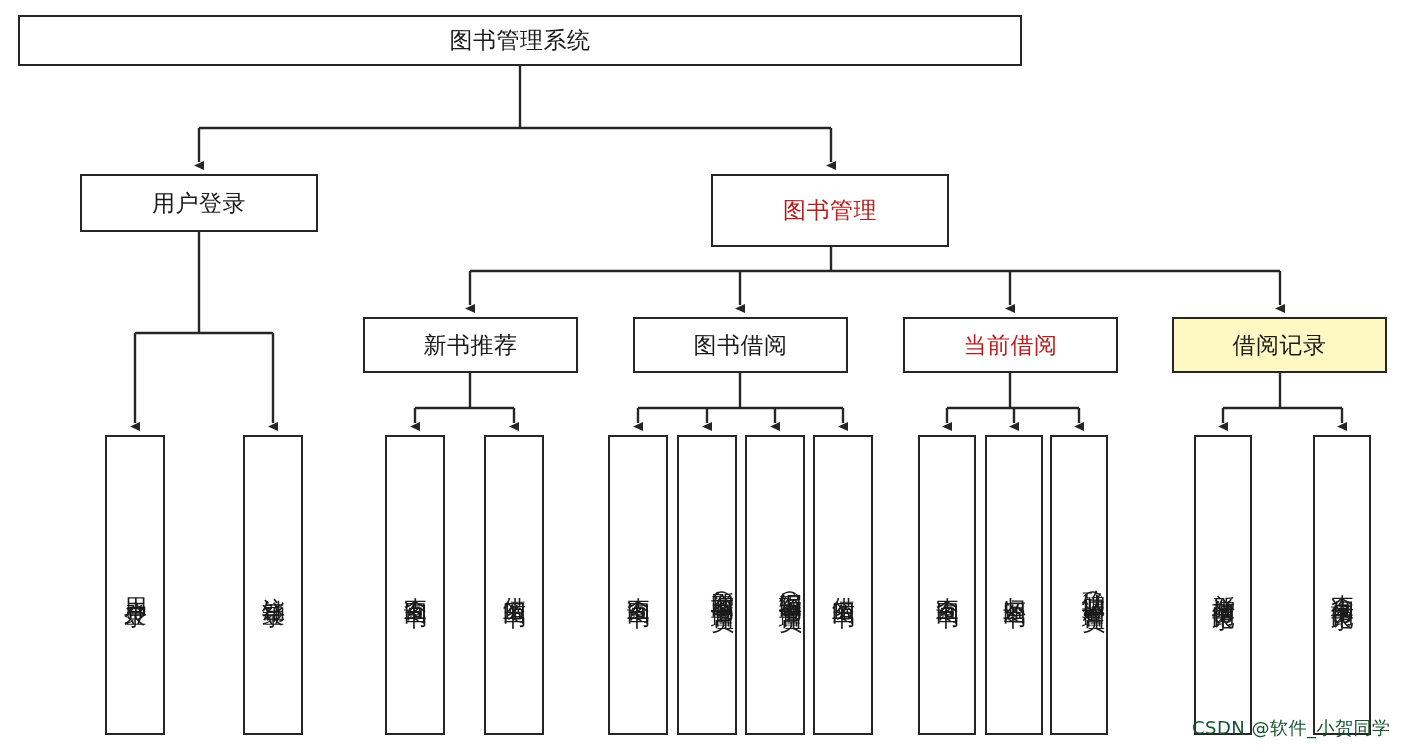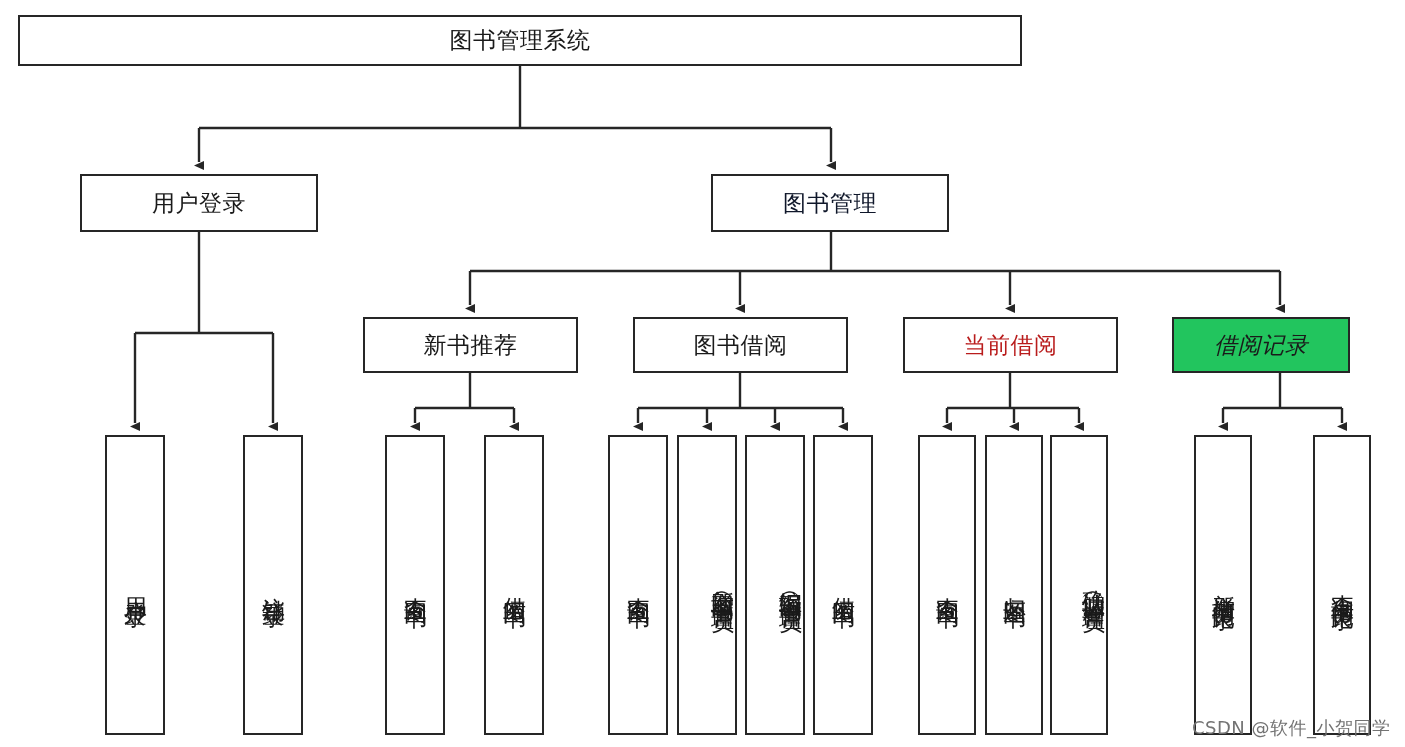--- a/index.html
+++ b/index.html
@@ -120,34 +120,34 @@
     </g>
   </svg>
 
   <div class="node horiz" id="node-root" style="left: 18px; top: 15px; width: 1004px; height: 51px; border-color: rgb(38, 38, 38); background: rgb(255, 255, 255); color: rgb(26, 26, 26);">
     <span class="lbl">图书管理系统</span>
   </div>
 
   <div class="node horiz" id="node-l2-0" style="left: 80px; top: 174px; width: 238px; height: 58px; border-color: rgb(38, 38, 38); background: rgb(255, 255, 255); color: rgb(26, 26, 26);">
     <span class="lbl">用户登录</span>
   </div>
-  <div class="node horiz" id="node-l2-1" style="left: 711px; top: 174px; width: 238px; height: 58px; border-color: rgb(38, 38, 38); background: rgb(255, 255, 255); color: #0f172a;">
+  <div class="node horiz" id="node-l2-1" style="left: 711px; top: 174px; width: 238px; height: 73px; border-color: rgb(38, 38, 38); background: rgb(255, 255, 255); color: #b91c1c;">
     <span class="lbl">图书管理</span>
   </div>
 
   <div class="node horiz" id="node-l3-0" style="left: 363px; top: 317px; width: 215px; height: 56px; border-color: rgb(38, 38, 38); background: rgb(255, 255, 255); color: rgb(26, 26, 26); text-align: center;">
     <span class="lbl">新书推荐</span>
   </div>
   <div class="node horiz" id="node-l3-1" style="left: 633px; top: 317px; width: 215px; height: 56px; border-color: rgb(38, 38, 38); background: rgb(255, 255, 255); color: rgb(26, 26, 26); align-items: center;">
     <span class="lbl">图书借阅</span>
   </div>
   <div class="node horiz" id="node-l3-2" style="left: 903px; top: 317px; width: 215px; height: 56px; border-color: rgb(38, 38, 38); background: rgb(255, 255, 255); color: #b91c1c;">
     <span class="lbl">当前借阅</span>
   </div>
-  <div class="node horiz" id="node-l3-3" style="left: 1172px; top: 317px; width: 178px; height: 56px; border-color: rgb(38, 38, 38); background: #22c55e; color: rgb(26, 26, 26); font-style: italic;">
+  <div class="node horiz" id="node-l3-3" style="left: 1172px; top: 317px; width: 215px; height: 56px; border-color: rgb(38, 38, 38); background: #fef9c3; color: rgb(26, 26, 26);">
     <span class="lbl">借阅记录</span>
   </div>
 
   <div class="node vert" id="node-leaf-0" style="left: 105px; top: 435px; width: 60px; height: 300px; border-color: rgb(38, 38, 38); background: rgb(255, 255, 255); color: rgb(26, 26, 26);">
     <span class="lbl">用户登录</span>
   </div>
   <div class="node vert" id="node-leaf-1" style="left: 243px; top: 435px; width: 60px; height: 300px; border-color: rgb(38, 38, 38); background: rgb(255, 255, 255); color: rgb(26, 26, 26);">
     <span class="lbl">注销登录</span>
   </div>
   <div class="node vert" id="node-leaf-2" style="left: 385px; top: 435px; width: 60px; height: 300px; border-color: rgb(38, 38, 38); background: rgb(255, 255, 255); color: rgb(26, 26, 26);">
@@ -177,15 +177,15 @@
   <div class="node vert toptext" id="node-leaf-10" style="left: 1050px; top: 435px; width: 58px; height: 300px; border-color: rgb(38, 38, 38); background: rgb(255, 255, 255); color: rgb(26, 26, 26);">
     <span class="lbl">确认归还（管理员）</span>
   </div>
   <div class="node vert" id="node-leaf-11" style="left: 1194px; top: 435px; width: 58px; height: 300px; border-color: rgb(38, 38, 38); background: rgb(255, 255, 255); color: rgb(26, 26, 26);">
     <span class="lbl">新增借阅记录</span>
   </div>
   <div class="node vert" id="node-leaf-12" style="left: 1313px; top: 435px; width: 58px; height: 300px; border-color: rgb(38, 38, 38); background: rgb(255, 255, 255); color: rgb(26, 26, 26);">
     <span class="lbl">查询借阅记录</span>
   </div>
 
-  <div class="watermark" style="left: 1192px; top: 716px; color: #737373;">CSDN @软件_小贺同学</div>
+  <div class="watermark" style="left: 1192px; top: 716px; color: #14532d;">CSDN @软件_小贺同学</div>
 
 </div>
 
 </body></html>

